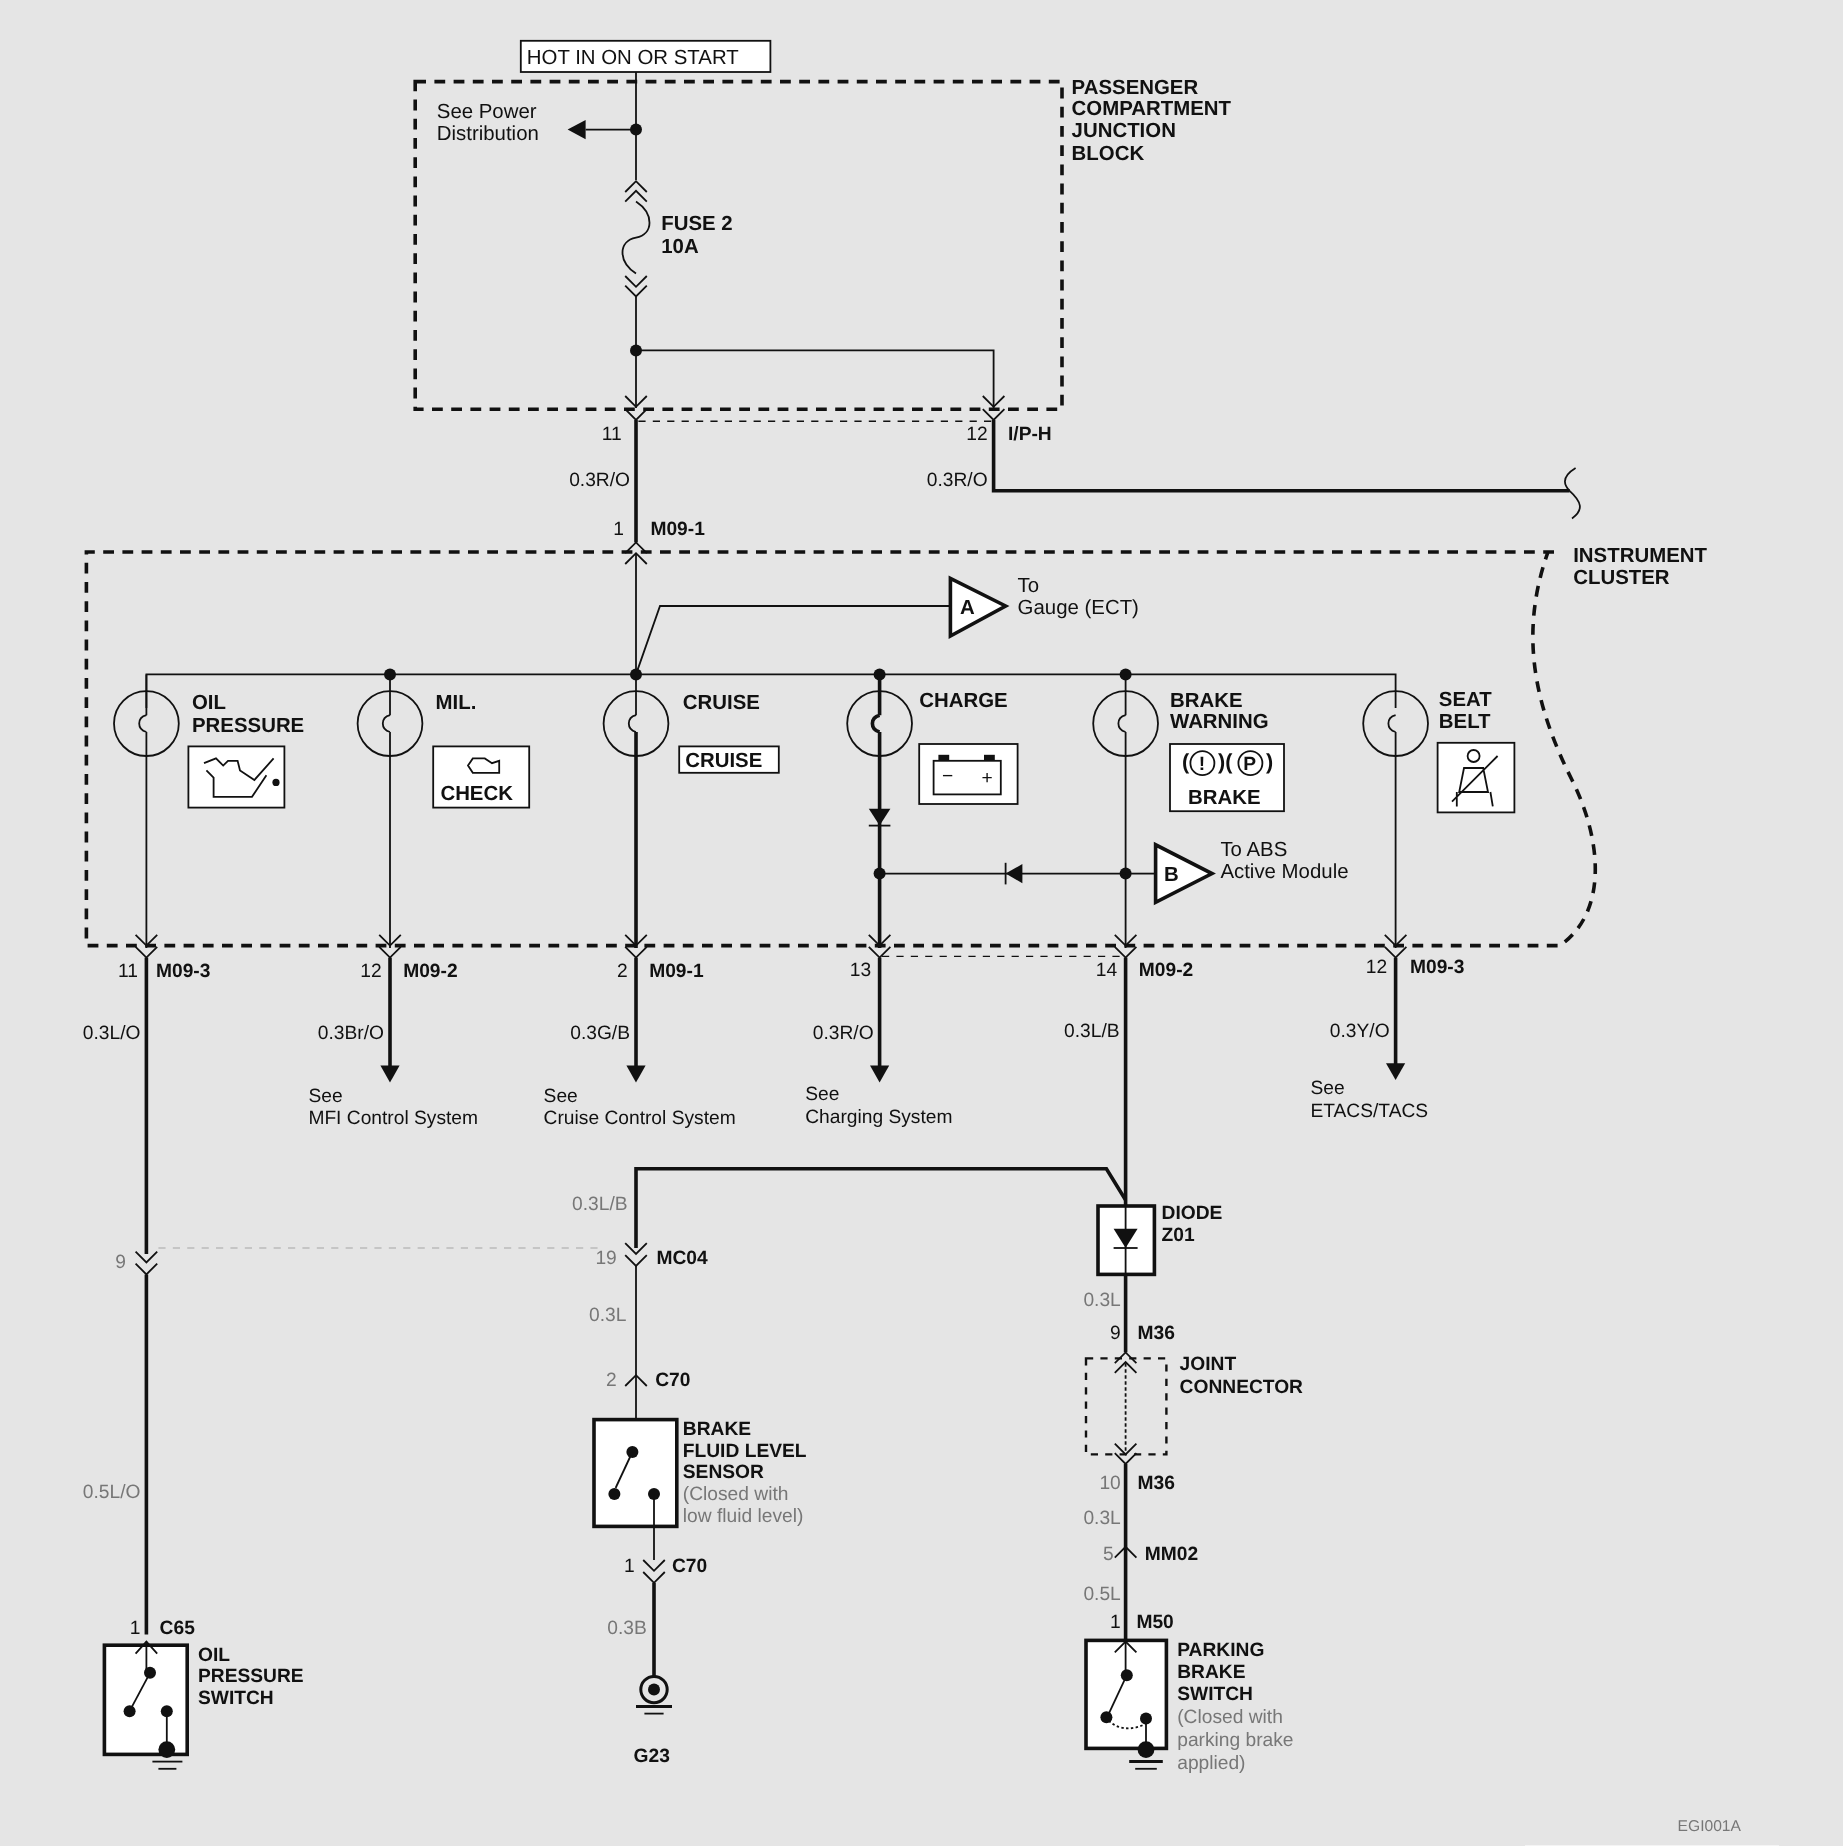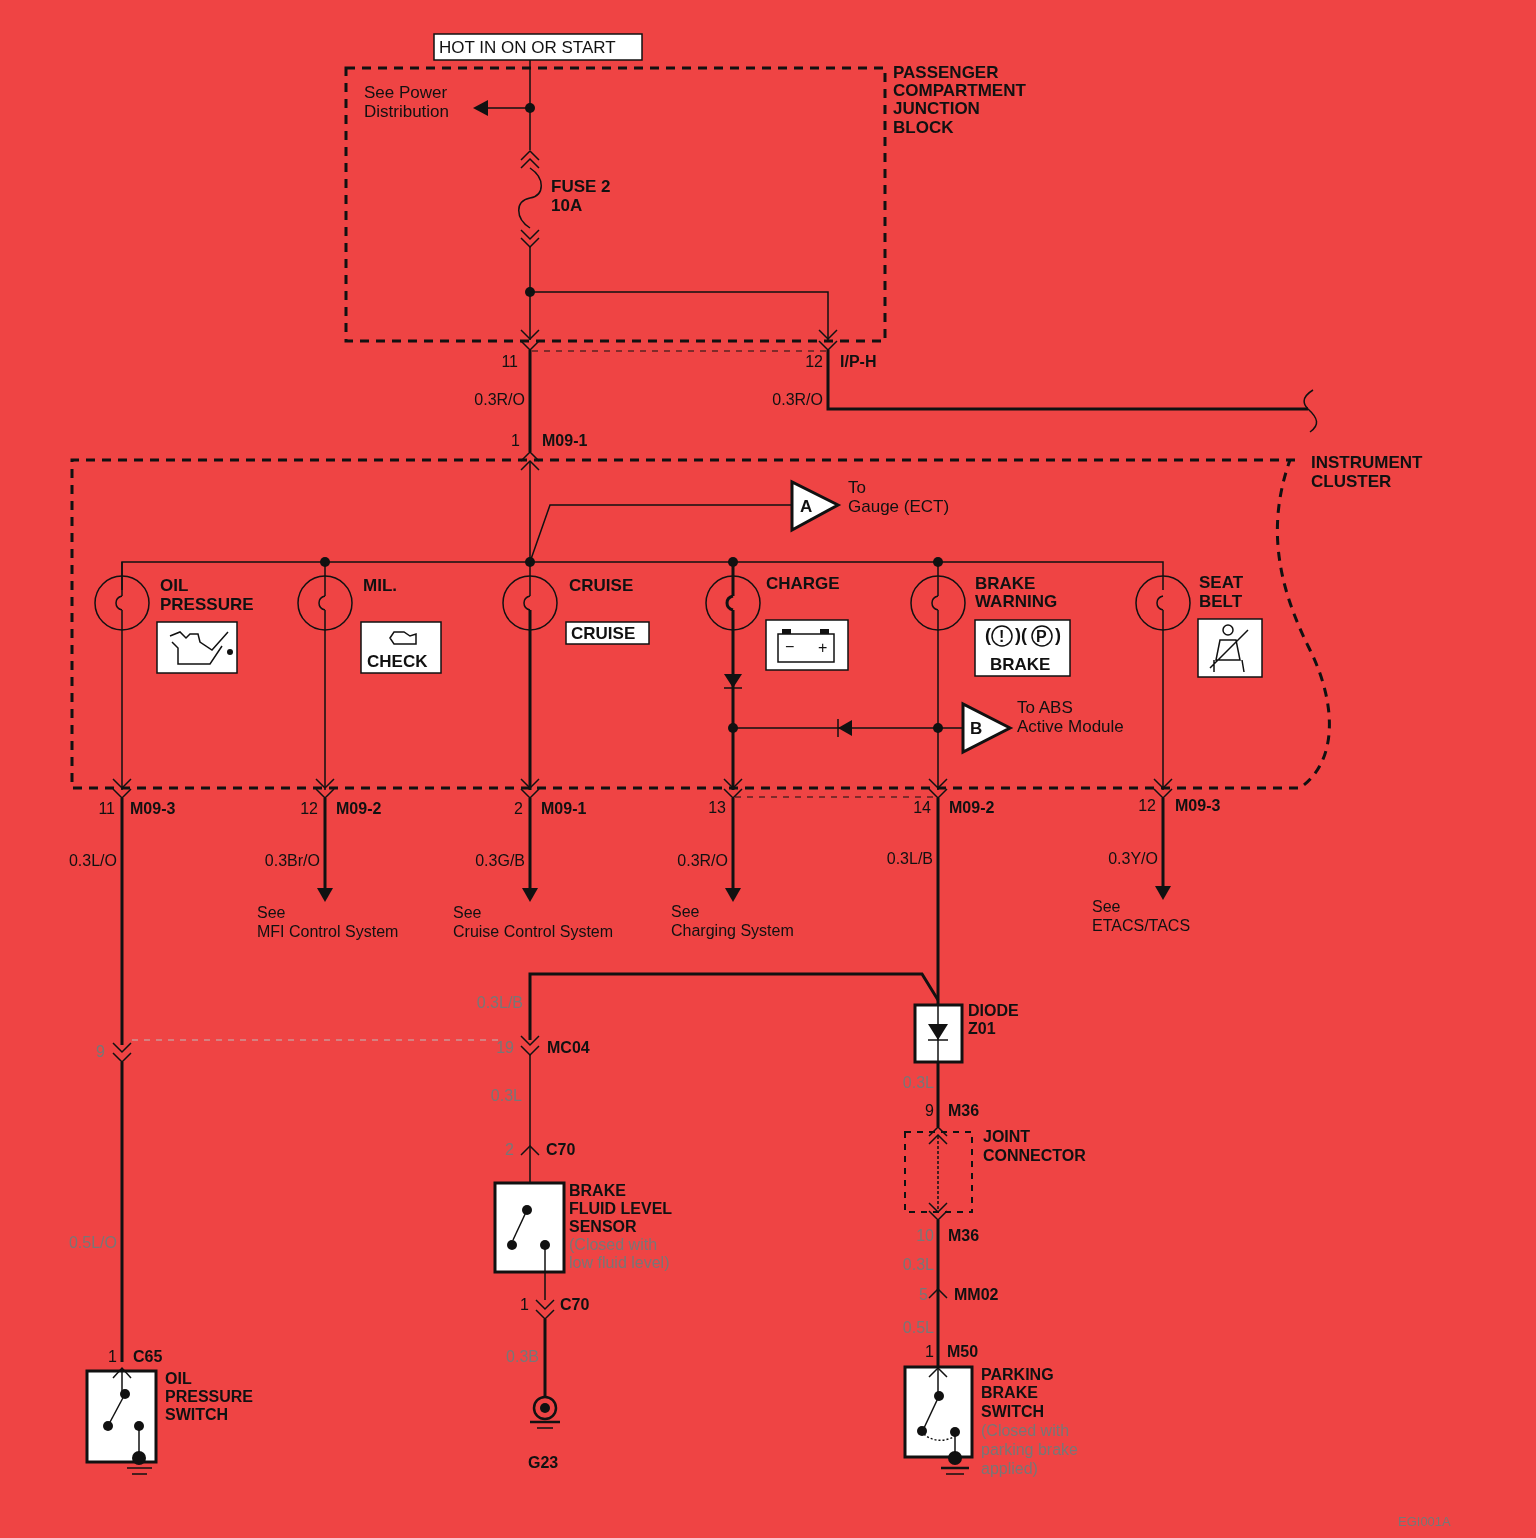--- a/index.html
+++ b/index.html
@@ -1,16 +1,16 @@
 <!DOCTYPE html>
 <html><head>
 <meta charset="utf-8">
 <style>
   html, body { margin: 0; padding: 0; background: #ffffff; }
-  #stage { position: relative; width: 1536px; height: 1538px; background: #ef4444; overflow: hidden; }
+  #stage { position: relative; width: 1536px; height: 1538px; background: #e5e5e5; overflow: hidden; }
   svg { position: absolute; left: 0; top: 0; }
   .t { font-family: "Liberation Sans", sans-serif; fill: #111; }
   .b { font-weight: bold; }
   .s16 { font-size: 16px; }
   .s17 { font-size: 17px; }
   .s18 { font-size: 18px; }
   .faint { fill: #777; }
   .w { stroke: #111; stroke-width: 3; fill: none; }
   .wt { stroke: #111; stroke-width: 1.5; fill: none; }
   .dash { stroke: #111; stroke-width: 3; fill: none; stroke-dasharray: 9 7; }

